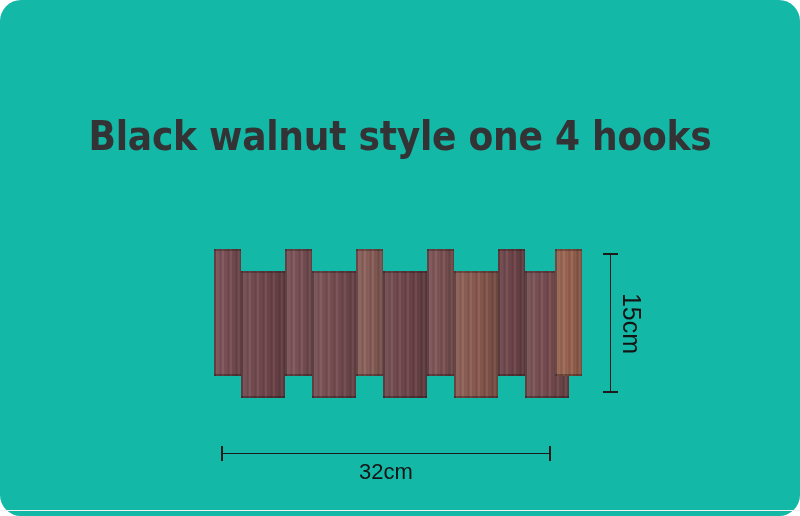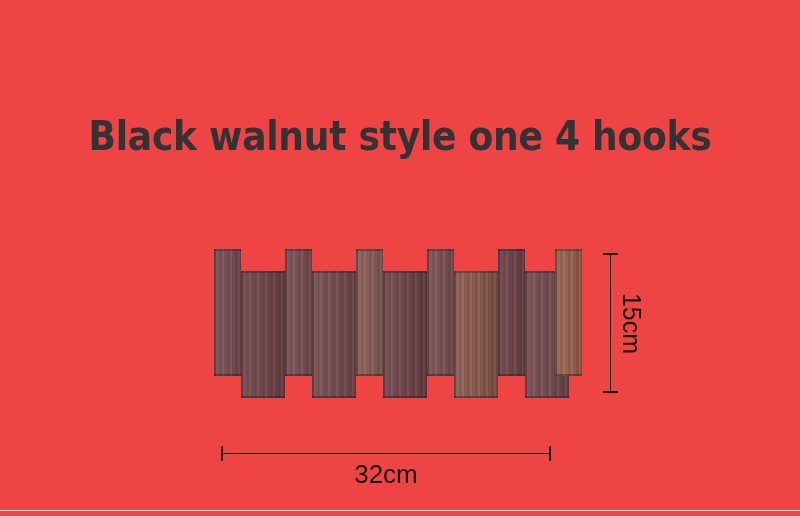--- a/index.html
+++ b/index.html
@@ -11,21 +11,22 @@
     height: 516px;
     background: #ffffff;
     font-family: "Liberation Sans", sans-serif;
     overflow: hidden;
     position: relative;
   }
 
   #stage {
     position: absolute;
     inset: 0;
-    background: #ef4444;
+    background: #14b8a6;
+    border-radius: 21px;
   }
 
   
   #title {
     position: absolute;
     left: 0;
     top: 112px;
     width: 800px;
     text-align: center;
     font-size: 41px;
@@ -138,21 +139,21 @@
     background: #1b1b1b;
   }
   #dim-h .cap.left { left: 0; }
   #dim-h .cap.right { right: 0; }
   #dim-h-label {
     position: absolute;
     left: 221px;
     top: 459px;
     width: 330px;
     text-align: center;
-    font-size: 26px;
+    font-size: 22px;
     color: #141414;
     font-family: "Liberation Sans", sans-serif;
   }
 
   
   #divider {
     position: absolute;
     left: 0;
     top: 510px;
     width: 800px;

